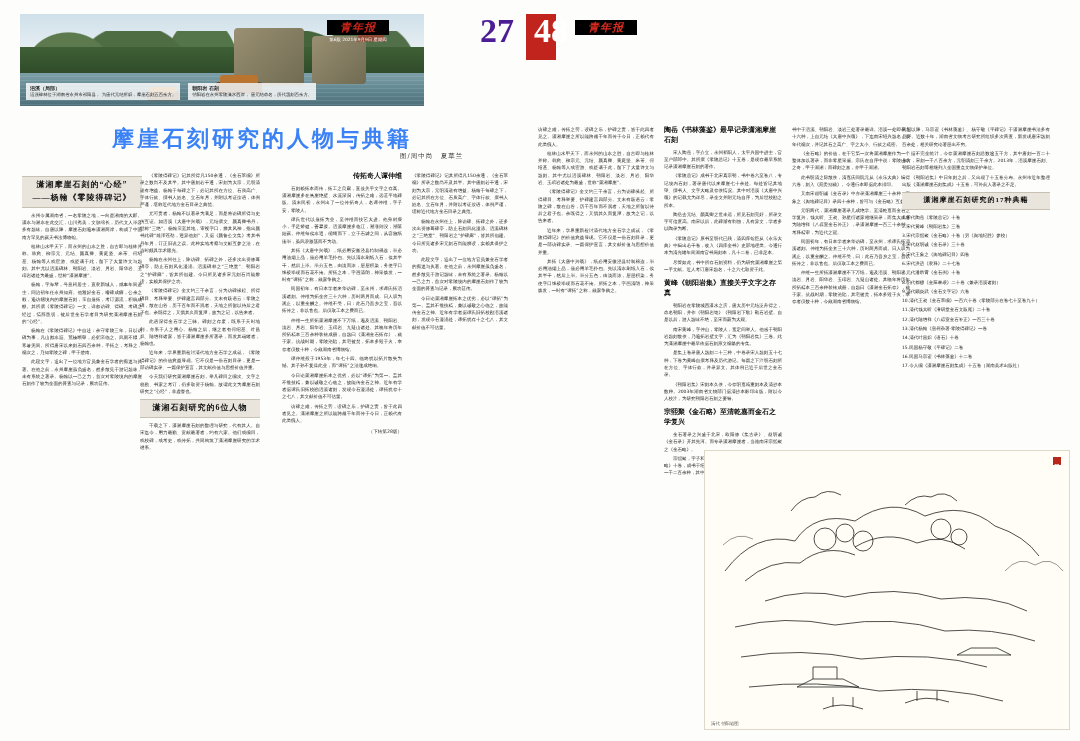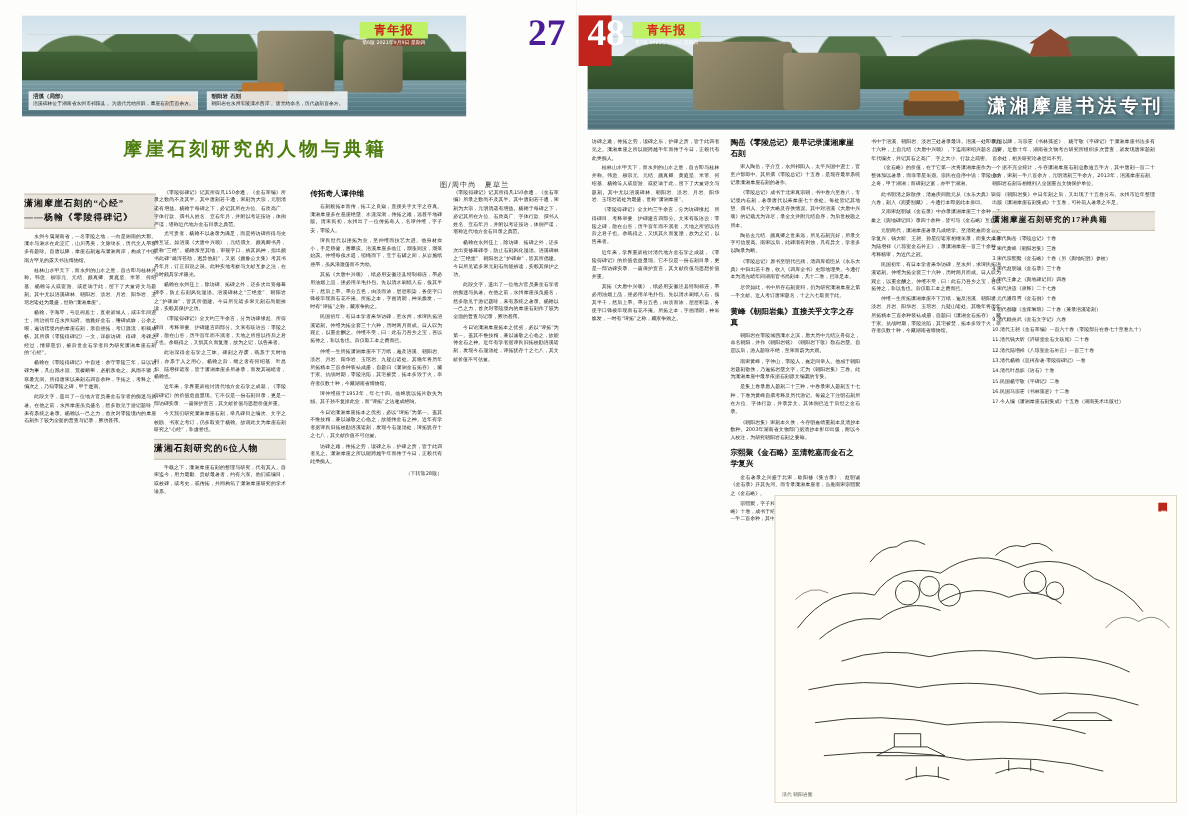--- a/index.html
+++ b/index.html
@@ -37,45 +37,45 @@
   .photo .caption-box{position:absolute;left:6px;bottom:6px;display:flex;gap:8px;}
   .cap{background:rgba(255,255,255,.82);padding:2px 4px;font-size:4.4px;line-height:1.35;color:#222;}
   .cap b{display:block;font-size:5px;}
 
   
   .pnum{position:absolute;font-family:"Liberation Serif",serif;font-weight:bold;}
   .pnum-27{right:10px;top:12px;font-size:34px;color:#4c1d95;}
   .pnum-28{left:10px;top:12px;font-size:34px;color:#ffffff;}
   .masthead{position:absolute;top:14px;width:84px;text-align:center;color:#fff;}
   .masthead .mh-title{font-family:"Liberation Serif",serif;font-weight:bold;font-size:11px;color:#d92b1f;
-    background:#bef264;padding:0 13px;display:inline-block;letter-spacing:1px;}
+    background:#000000;padding:0 13px;display:inline-block;letter-spacing:1px;font-style:italic;}
   .masthead .mh-sub{font-size:4.4px;color:#fff;margin-top:2px;line-height:1.5;}
   .mh-dark .mh-title{color:#c8241a;}
   .red-seal{position:absolute;background:#c0241c;color:#fff;font-size:8px;
     font-family:"Liberation Serif",serif;writing-mode:vertical-rl;padding:3px 2px;letter-spacing:2px;}
 
   .banner{position:absolute;right:10px;bottom:10px;color:#fff;font-family:"Liberation Serif",serif;
     font-weight:bold;font-size:17px;letter-spacing:3px;text-shadow:0 0 4px rgba(0,0,0,.8);}
 
   
   .headline{position:absolute;font-family:"Liberation Serif",serif;font-weight:bold;
-    font-size:17px;letter-spacing:3px;color:#4d7c0f;}
+    font-size:22px;letter-spacing:3px;color:#3b82f6;}
   .byline{position:absolute;font-size:6.5px;color:#333;letter-spacing:1px;}
   .sec-title{font-family:"Liberation Serif",serif;font-weight:bold;font-size:8px;color:#111;
-    text-align:left;letter-spacing:1px;margin:0 0 3px 0;}
+    text-align:center;letter-spacing:1px;margin:0 0 3px 0;}
   .sec-title.sub{font-size:7px;font-weight:bold;}
   .sec-band{background:#e9e5dc;border-top:1px solid #c7c1b4;border-bottom:1px solid #c7c1b4;
     padding:2px 0;margin:4px 0 4px 0;}
   .sec-band .sec-title{margin:0;}
   .col{position:absolute;font-size:4.5px;line-height:1.62;color:#1d1d1d;text-align:justify;
     font-family:"DejaVu Sans",sans-serif;}
   .col p{margin:0 0 2px 0;text-indent:9px;}
   .col p.noindent{text-indent:0;}
   .colhead{font-family:"Liberation Serif",serif;font-weight:bold;font-size:7px;color:#111;
-    margin:0 0 3px 0;text-align:left;line-height:1.4;}
+    margin:0 0 3px 0;text-align:right;line-height:1.4;}
   .colhead.left{text-align:left;}
   .cont{text-align:right;font-size:4.6px;color:#333;margin-top:3px;}
 
   
   .inkbox{position:absolute;background:#fffdf6;border:1px solid #ded8c8;overflow:hidden;}
   .ink-label{position:absolute;bottom:3px;left:6px;font-size:4.4px;color:#555;}
   .ink-seal{position:absolute;top:6px;right:8px;background:#b8271d;color:#fff;font-size:5px;
     padding:2px 1px;writing-mode:vertical-rl;letter-spacing:1px;}
 </style>
 </head>
@@ -111,21 +111,21 @@
     </div>
 
     <div class="masthead mh-dark" style="left:316px;top:16px;">
       <div class="mh-title">青年报</div>
       <div class="mh-sub">第6版
 2021年9月9日 星期四</div>
     </div>
     <div class="pnum pnum-27">27</div>
 
     <div class="headline" style="left:112px;top:124px;">摩崖石刻研究的人物与典籍</div>
-    <div class="byline" style="left:400px;top:164px;">图/周中尚　夏草兰</div>
+    <div class="byline" style="left:400px;top:152px;">图/周中尚　夏草兰</div>
 
     <div class="col" style="left:22px;top:172px;width:120px;height:546px;">
       <div class="sec-band">
         <div class="sec-title" style="white-space:pre-line">潇湘摩崖石刻的“心经”
 ——杨翰《零陵得碑记》</div>
       </div>
       <p>永州今属湖南省，一名零陵之地，一向是湘南的大郡。潇水与湘水在此交汇，山川秀美，文脉绵长，历代文人墨客多有题咏。自唐以降，摩崖石刻遍布潇湘两岸，构成了中国南方罕见的露天书法博物馆。</p>
       <p>桂林山水甲天下，而永州的山水之胜，自古即与桂林并称。韩愈、柳宗元、元结、颜真卿、黄庭坚、米芾、何绍基、杨翰等人或宦游、或贬谪于此，留下了大量诗文与题刻。其中尤以浯溪碑林、朝阳岩、淡岩、月岩、阳华岩、玉琯岩诸处为最盛，世称“潇湘摩崖”。</p>
       <p>杨翰，字海琴，号息柯居士，直隶新城人，咸丰年间进士，同治初年任永州知府。他雅好金石，嗜碑成癖，公余之暇，遍访辖境内的摩崖石刻，亲自捶拓，考订源流，积稿成帙。其所撰《零陵得碑记》一文，详叙访碑、得碑、考碑之经过，情辞恳切，被后世金石学者目为研究潇湘摩崖石刻的“心经”。</p>
       <p>杨翰在《零陵得碑记》中自述：余守零陵三年，日以访碑为事，凡山巅水涯、荒榛断壑，必躬亲临之。风雨不辍，寒暑无间。所得唐宋以来刻石四百余种，手拓之，考释之，编次之，乃知零陵之碑，甲于楚南。</p>
@@ -164,50 +164,39 @@
       <p>杨翰在永州任上，除访碑、拓碑之外，还多次出资修葺碑亭，防止石刻风化漫漶。浯溪碑林之“三绝堂”、朝阳岩之“护碑廊”，皆其所倡建。今日所见诸多宋元刻石尚能辨读，实赖其保护之功。</p>
       <p>此段文字，道出了一位地方官员兼金石学者的痴迷与执著。在他之前，永州摩崖虽负盛名，然多散见于游记题咏，未有系统之著录。杨翰以一己之力，首次对零陵境内的摩崖石刻作了较为全面的普查与记录，厥功甚伟。</p>
       <p>今日论潇湘摩崖拓本之优劣，必以“谭拓”为第一。盖其不惟技精，兼以诚敬之心临之，故能传金石之神。近年有学者据谭氏旧拓校勘浯溪诸刻，发现今石漫漶处，谭拓犹存十之七八，其文献价值不可估量。</p>
     </div>
   </div>
 
   <div class="gutter"></div>
 
   <div class="sheet right-sheet">
 
-    <div class="photo" style="left:10px;top:14px;width:534px;height:104px;">
-      <div class="sky"></div>
-      <div class="hills"></div>
-      <div class="trees"></div>
-      <div class="water"></div>
-      <div class="cliff" style="left:96px;top:24px;width:90px;height:62px;"></div>
-      <div class="cliff" style="left:178px;top:34px;width:70px;height:52px;"></div>
-      <div class="pagoda" style="left:406px;top:16px;transform:scale(1.3);"></div>
-      <div class="boat" style="left:292px;top:78px;transform:scale(1.2);"></div>
-      <div class="banner">潇湘摩崖书法专刊</div>
-    </div>
 
     <div class="red-seal" style="left:2px;top:14px;width:26px;height:40px;"></div>
     <div class="pnum pnum-28">48</div>
     <div class="masthead" style="left:40px;top:16px;">
       <div class="mh-title">青年报</div>
       <div class="mh-sub">第7版
 2021年9月9日 星期四</div>
     </div>
 
     <div class="col" style="left:14px;top:126px;width:116px;height:596px;">
       <p class="noindent">访碑之难，传拓之劳，读碑之乐，护碑之责，皆于此四者见之。潇湘摩崖之所以能跨越千年而传于今日，正赖代有此类痴人。</p>
       <p>桂林山水甲天下，而永州的山水之胜，自古即与桂林并称。韩愈、柳宗元、元结、颜真卿、黄庭坚、米芾、何绍基、杨翰等人或宦游、或贬谪于此，留下了大量诗文与题刻。其中尤以浯溪碑林、朝阳岩、淡岩、月岩、阳华岩、玉琯岩诸处为最盛，世称“潇湘摩崖”。</p>
       <p>《零陵得碑记》全文约三千余言，分为访碑缘起、所得碑目、考释举要、护碑建言四部分。文末有跋语云：零陵之碑，散在山谷，历千百年而不泯者，天地之所留以待后之君子也。余既得之，又惧其久而复湮，故为之记，以告来者。</p>
       <p>近年来，学界重新检讨清代地方金石学之成就，《零陵得碑记》的价值愈益显现。它不仅是一份石刻目录，更是一部访碑实录、一篇保护宣言，其文献价值与思想价值并重。</p>
       <p>其拓《大唐中兴颂》，纸必用安徽泾县特制棉连，墨必用油烟上品，捶必用羊毛扑包。先以清水刷纸入石，俟其半干，然后上墨。墨分五色，由淡而浓，层层积染，务使字口锋棱毕现而石花不掩。所拓之本，字画清朗，神采焕发，一时有“谭拓”之称，藏家争购之。</p>
     </div>
 
     <div class="col" style="left:140px;top:126px;width:118px;height:596px;">
-      <div class="colhead left">陶岳《零陵总记》最早记录潇湘摩崖石刻</div>
+      <div class="colhead left">陶岳《书林藻鉴》最早记录潇湘摩崖石刻</div>
       <p>宋人陶岳，字介立，永州祁阳人，太平兴国中进士，官至户部郎中。其所撰《零陵总记》十五卷，是现存最早系统记录潇湘摩崖石刻的著作。</p>
       <p>《零陵总记》成书于北宋真宗朝，书中卷六至卷八，专记境内石刻，著录唐代以来摩崖七十余处。每处皆记其地望、撰书人、文字大略及存佚情况。其中对浯溪《大唐中兴颂》的记载尤为详尽，录全文并附元结自序，为后世校勘之所本。</p>
       <p>陶岳去元结、颜真卿之世未远，所见石刻完好，所录文字可信度高。南宋以后，此碑渐有剥蚀，凡有异文，学者多以陶录为断。</p>
       <p>《零陵总记》原书至明代已残，清四库馆臣从《永乐大典》中辑出若干卷，收入《四库全书》史部地理类。今通行本为清光绪年间湖南官书局刻本，凡十二卷，已非足本。</p>
       <p>尽管如此，书中所存石刻资料，仍为研究潇湘摩崖之第一手文献。近人考订唐宋题名，十之六七取资于此。</p>
       <div class="colhead left" style="margin-top:6px;">黄峰《朝阳岩集》直接关乎文字之存真</div>
       <p>朝阳岩在零陵城西潇水之滨，唐大历中元结泛舟得之，命名朝阳，并作《朝阳岩铭》《朝阳岩下歌》勒石岩壁。自是以后，游人题咏不绝，至宋而蔚为大观。</p>
       <p>南宋黄峰，字仲山，零陵人，嘉定间举人。他感于朝阳岩题刻散佚，乃遍拓岩壁文字，汇为《朝阳岩集》三卷。此为潇湘摩崖中最早依据石刻原文编纂的专集。</p>
       <p>是集上卷录唐人题刻二十三种，中卷录宋人题刻五十七种，下卷为黄峰自撰考释及历代游记。每篇之下注明石刻所在方位、字体行款，并录异文。其体例已近于后世之金石录。</p>
       <p>《朝阳岩集》宋刻本久佚，今存明嘉靖重刻本及清抄本数种。2003年湖南省文物部门据清抄本影印出版，附以今人校注，为研究朝阳岩石刻之要籍。</p>

